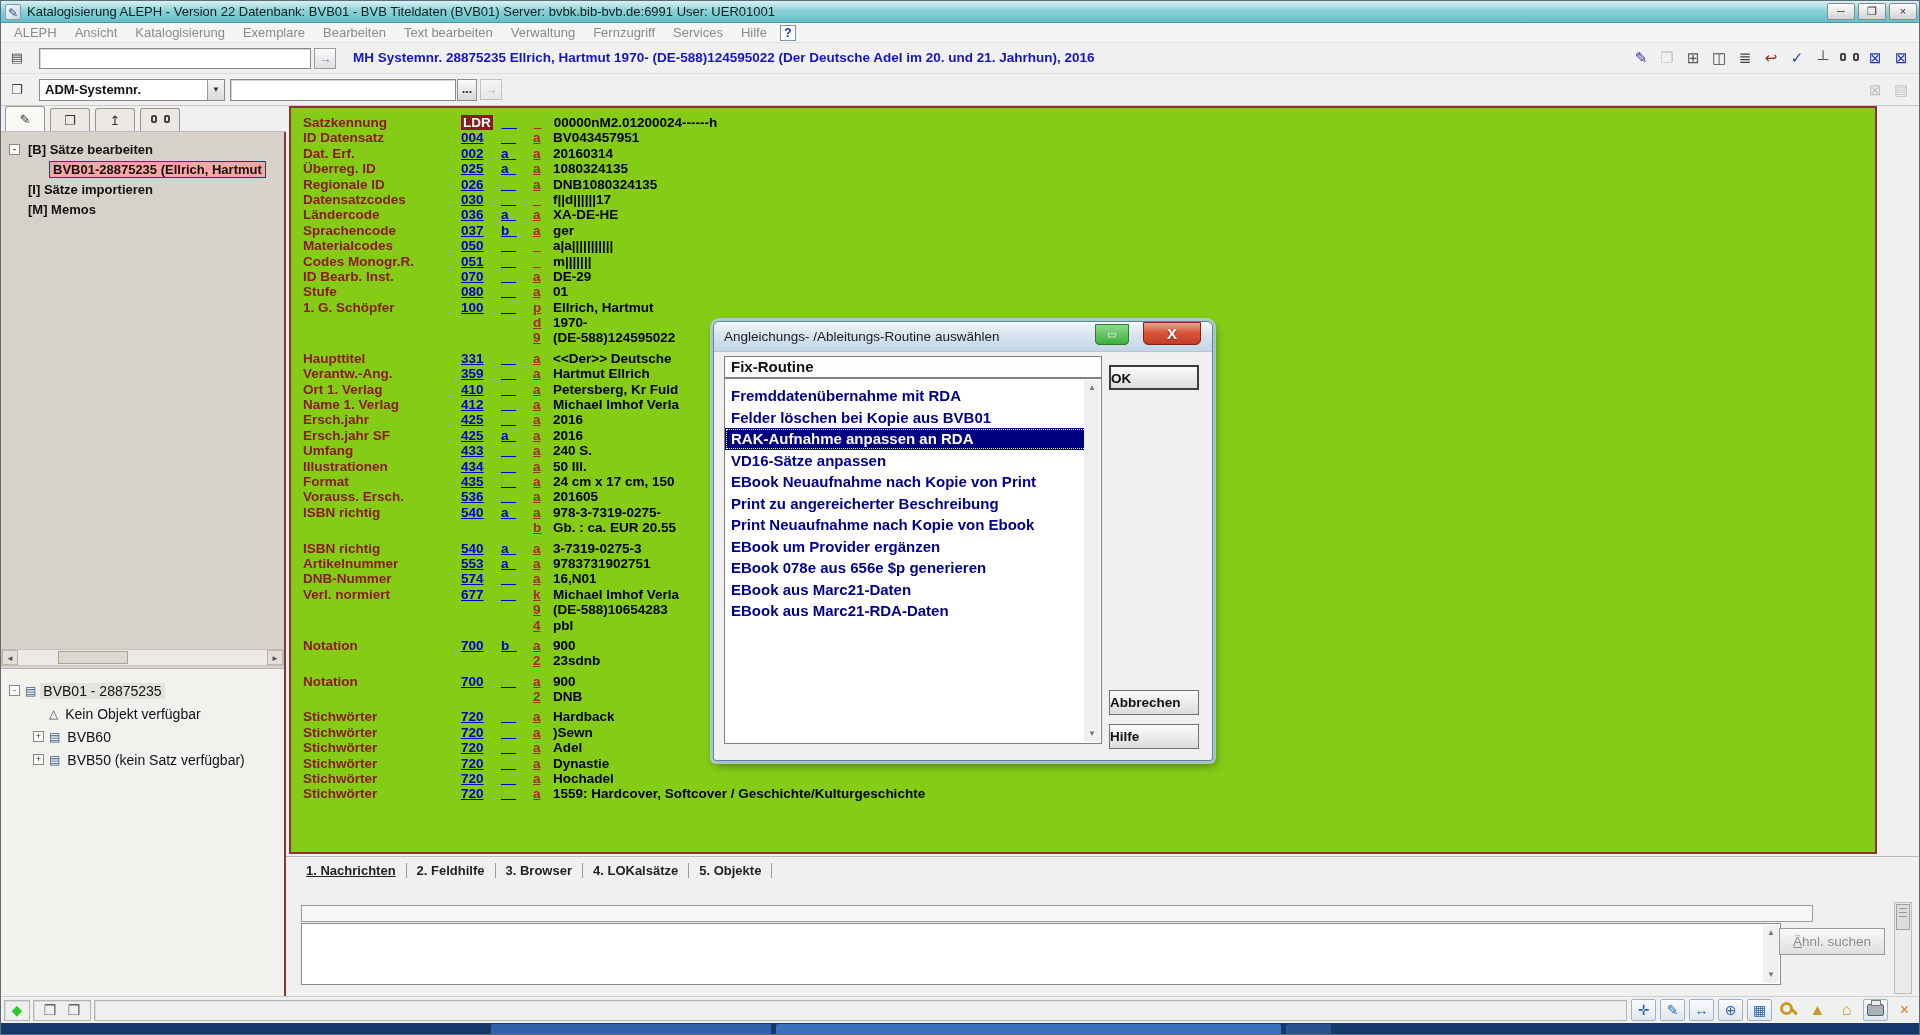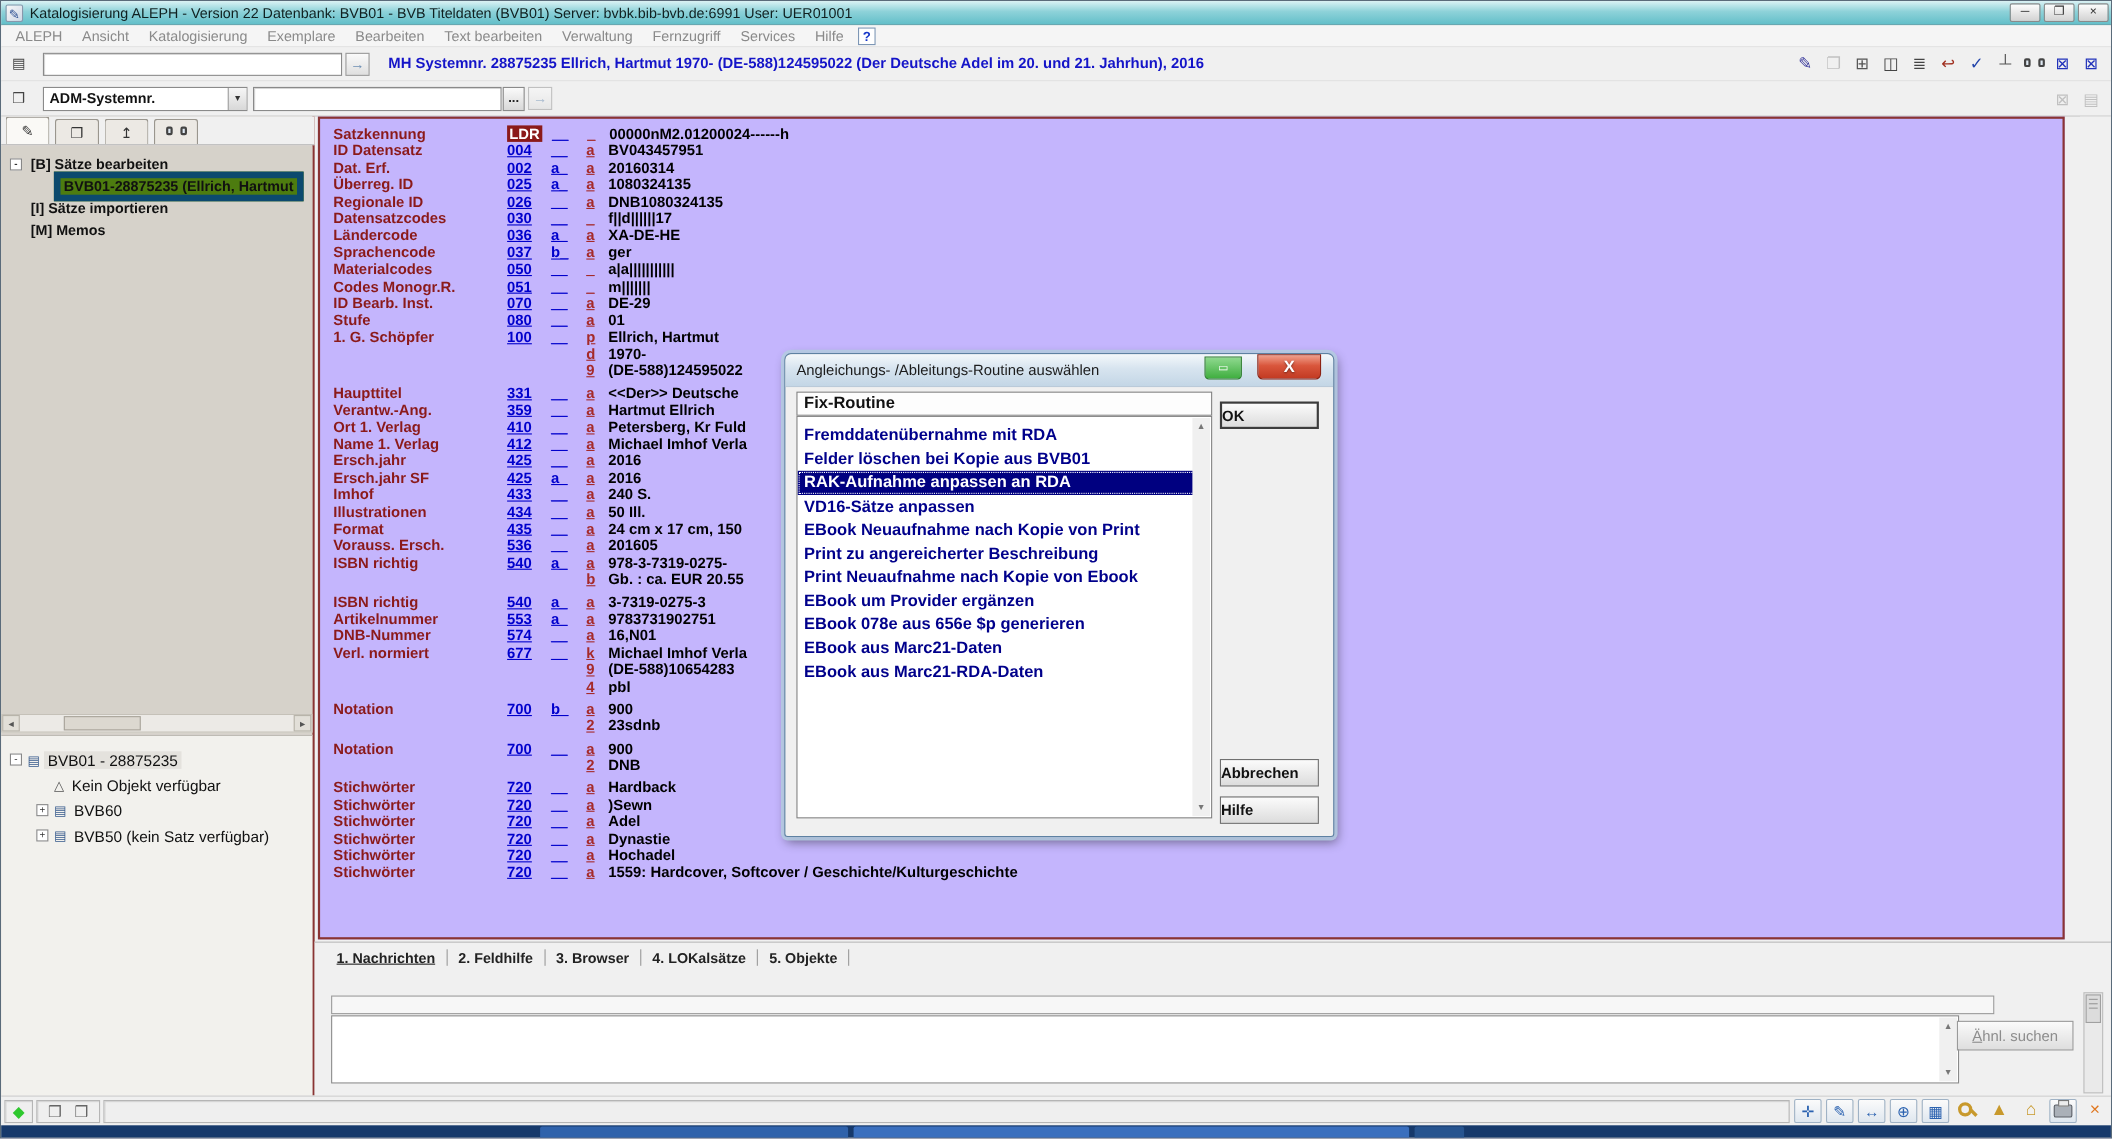--- a/index.html
+++ b/index.html
@@ -49,34 +49,34 @@
     display:flex;align-items:flex-end;padding-left:4px;gap:5px;}
   .stab{width:40px;height:23px;background:#ece9e4;border:1px solid #9a968e;border-bottom:none;border-radius:3px 3px 0 0;
     display:flex;align-items:center;justify-content:center;font-size:13px;color:#333;}
   .stab.active{background:#faf9f6;height:25px;}
   .tree1{position:absolute;left:0;top:27px;width:283px;height:516px;background:#d6d2ca;padding-top:6px;overflow:hidden;}
   .tnode{display:flex;align-items:center;height:20px;font-size:13px;color:#111;white-space:nowrap;}
   .tree1 .tnode{font-weight:bold;}
   .ebox{width:11px;height:11px;border:1px solid #888;background:#fff;font-size:9px;line-height:9px;text-align:center;
     color:#333;margin-right:5px;flex:none;}
   .tlabel{padding:0 3px;}
-  .tlabel.sel{background:#4d7c0f;border:6px solid #0c4a6e;}
+  .tlabel.sel{background:#fca5a5;border:1px solid #0c4a6e;}
   .nodeico{margin-right:4px;font-size:12px;color:#365a8c;flex:none;}
   .nodeico.warn{color:#555;}
   .hscroll{position:absolute;left:0;top:543px;width:283px;height:17px;background:#eceae6;border:1px solid #c5c1b8;
     display:flex;align-items:center;}
   .harrow{width:16px;height:15px;font-size:8px;line-height:15px;text-align:center;color:#555;background:#e2dfd8;border:1px solid #b8b4aa;}
   .hthumb{width:70px;height:13px;background:#dcd8d0;border:1px solid #a8a49a;margin-left:40px;}
   .tree2{position:absolute;left:0;top:562px;width:283px;height:328px;background:#f2f1ed;border-top:1px solid #b9b5ad;
     padding-top:10px;}
   .tree2 .tnode{height:23px;font-size:14px;font-weight:normal;}
   .tree2 .tlabel.sel{background:#e4e2dd;border:none;}
 
   
-  .recpanel{position:absolute;left:288px;top:105px;width:1588px;height:748px;background:#c4b5fd;
+  .recpanel{position:absolute;left:288px;top:105px;width:1588px;height:748px;background:#84cc16;
     border:2px solid #8a3434;overflow:hidden;}
   .rrow{position:relative;padding-left:12px;line-height:15.4px;height:15.4px;white-space:nowrap;}
   .rrow.gap{margin-top:5px;}
   .f-label{display:inline-block;width:158px;font-size:13.5px;font-weight:bold;color:#8b1a1a;}
   .f-tag{display:inline-block;width:40px;font-size:13.5px;font-weight:bold;color:#0000cc;text-decoration:underline;}
   .f-tag.ldr{background:#8b1a1a;color:#fff;text-decoration:none;width:auto;padding:0 2px;margin-right:9px;}
   .f-ind{display:inline-block;width:32px;font-size:13.5px;font-weight:bold;color:#0000cc;text-decoration:underline;}
   .f-sub{display:inline-block;width:20px;font-size:13.5px;font-weight:bold;color:#a52a2a;text-decoration:underline;}
   .f-val{font-size:13.5px;font-weight:bold;color:#000;}
   .rightgutter{position:absolute;left:1890px;top:105px;width:30px;height:750px;background:#f0f0f0;}
@@ -299,21 +299,21 @@
         <div class="rrow"><span class="f-label">Stufe</span><span class="f-tag">080</span><span class="f-ind">__</span><span class="f-sub">a</span><span class="f-val">01</span></div>
         <div class="rrow"><span class="f-label">1. G. Schöpfer</span><span class="f-tag">100</span><span class="f-ind">__</span><span class="f-sub">p</span><span class="f-val">Ellrich, Hartmut</span></div>
         <div class="rrow"><span class="f-label"></span><span class="f-tag" style="width: 40px;"></span><span class="f-ind"></span><span class="f-sub">d</span><span class="f-val">1970-</span></div>
         <div class="rrow"><span class="f-label"></span><span class="f-tag" style="width: 40px;"></span><span class="f-ind"></span><span class="f-sub">9</span><span class="f-val">(DE-588)124595022</span></div>
         <div class="rrow gap"><span class="f-label">Haupttitel</span><span class="f-tag">331</span><span class="f-ind">__</span><span class="f-sub">a</span><span class="f-val">&lt;&lt;Der&gt;&gt; Deutsche</span></div>
         <div class="rrow"><span class="f-label">Verantw.-Ang.</span><span class="f-tag">359</span><span class="f-ind">__</span><span class="f-sub">a</span><span class="f-val">Hartmut Ellrich</span></div>
         <div class="rrow"><span class="f-label">Ort 1. Verlag</span><span class="f-tag">410</span><span class="f-ind">__</span><span class="f-sub">a</span><span class="f-val">Petersberg, Kr Fuld</span></div>
         <div class="rrow"><span class="f-label">Name 1. Verlag</span><span class="f-tag">412</span><span class="f-ind">__</span><span class="f-sub">a</span><span class="f-val">Michael Imhof Verla</span></div>
         <div class="rrow"><span class="f-label">Ersch.jahr</span><span class="f-tag">425</span><span class="f-ind">__</span><span class="f-sub">a</span><span class="f-val">2016</span></div>
         <div class="rrow"><span class="f-label">Ersch.jahr SF</span><span class="f-tag">425</span><span class="f-ind">a_</span><span class="f-sub">a</span><span class="f-val">2016</span></div>
-        <div class="rrow"><span class="f-label">Imhof</span><span class="f-tag">433</span><span class="f-ind">__</span><span class="f-sub">a</span><span class="f-val">240 S.</span></div>
+        <div class="rrow"><span class="f-label">Umfang</span><span class="f-tag">433</span><span class="f-ind">__</span><span class="f-sub">a</span><span class="f-val">240 S.</span></div>
         <div class="rrow"><span class="f-label">Illustrationen</span><span class="f-tag">434</span><span class="f-ind">__</span><span class="f-sub">a</span><span class="f-val">50 Ill.</span></div>
         <div class="rrow"><span class="f-label">Format</span><span class="f-tag">435</span><span class="f-ind">__</span><span class="f-sub">a</span><span class="f-val">24 cm x 17 cm, 150</span></div>
         <div class="rrow"><span class="f-label">Vorauss. Ersch.</span><span class="f-tag">536</span><span class="f-ind">__</span><span class="f-sub">a</span><span class="f-val">201605</span></div>
         <div class="rrow"><span class="f-label">ISBN richtig</span><span class="f-tag">540</span><span class="f-ind">a_</span><span class="f-sub">a</span><span class="f-val">978-3-7319-0275-</span></div>
         <div class="rrow"><span class="f-label"></span><span class="f-tag" style="width: 40px;"></span><span class="f-ind"></span><span class="f-sub">b</span><span class="f-val">Gb. : ca. EUR 20.55</span></div>
         <div class="rrow gap"><span class="f-label">ISBN richtig</span><span class="f-tag">540</span><span class="f-ind">a_</span><span class="f-sub">a</span><span class="f-val">3-7319-0275-3</span></div>
         <div class="rrow"><span class="f-label">Artikelnummer</span><span class="f-tag">553</span><span class="f-ind">a_</span><span class="f-sub">a</span><span class="f-val">9783731902751</span></div>
         <div class="rrow"><span class="f-label">DNB-Nummer</span><span class="f-tag">574</span><span class="f-ind">__</span><span class="f-sub">a</span><span class="f-val">16,N01</span></div>
         <div class="rrow"><span class="f-label">Verl. normiert</span><span class="f-tag">677</span><span class="f-ind">__</span><span class="f-sub">k</span><span class="f-val">Michael Imhof Verla</span></div>
         <div class="rrow"><span class="f-label"></span><span class="f-tag" style="width: 40px;"></span><span class="f-ind"></span><span class="f-sub">9</span><span class="f-val">(DE-588)10654283</span></div>

